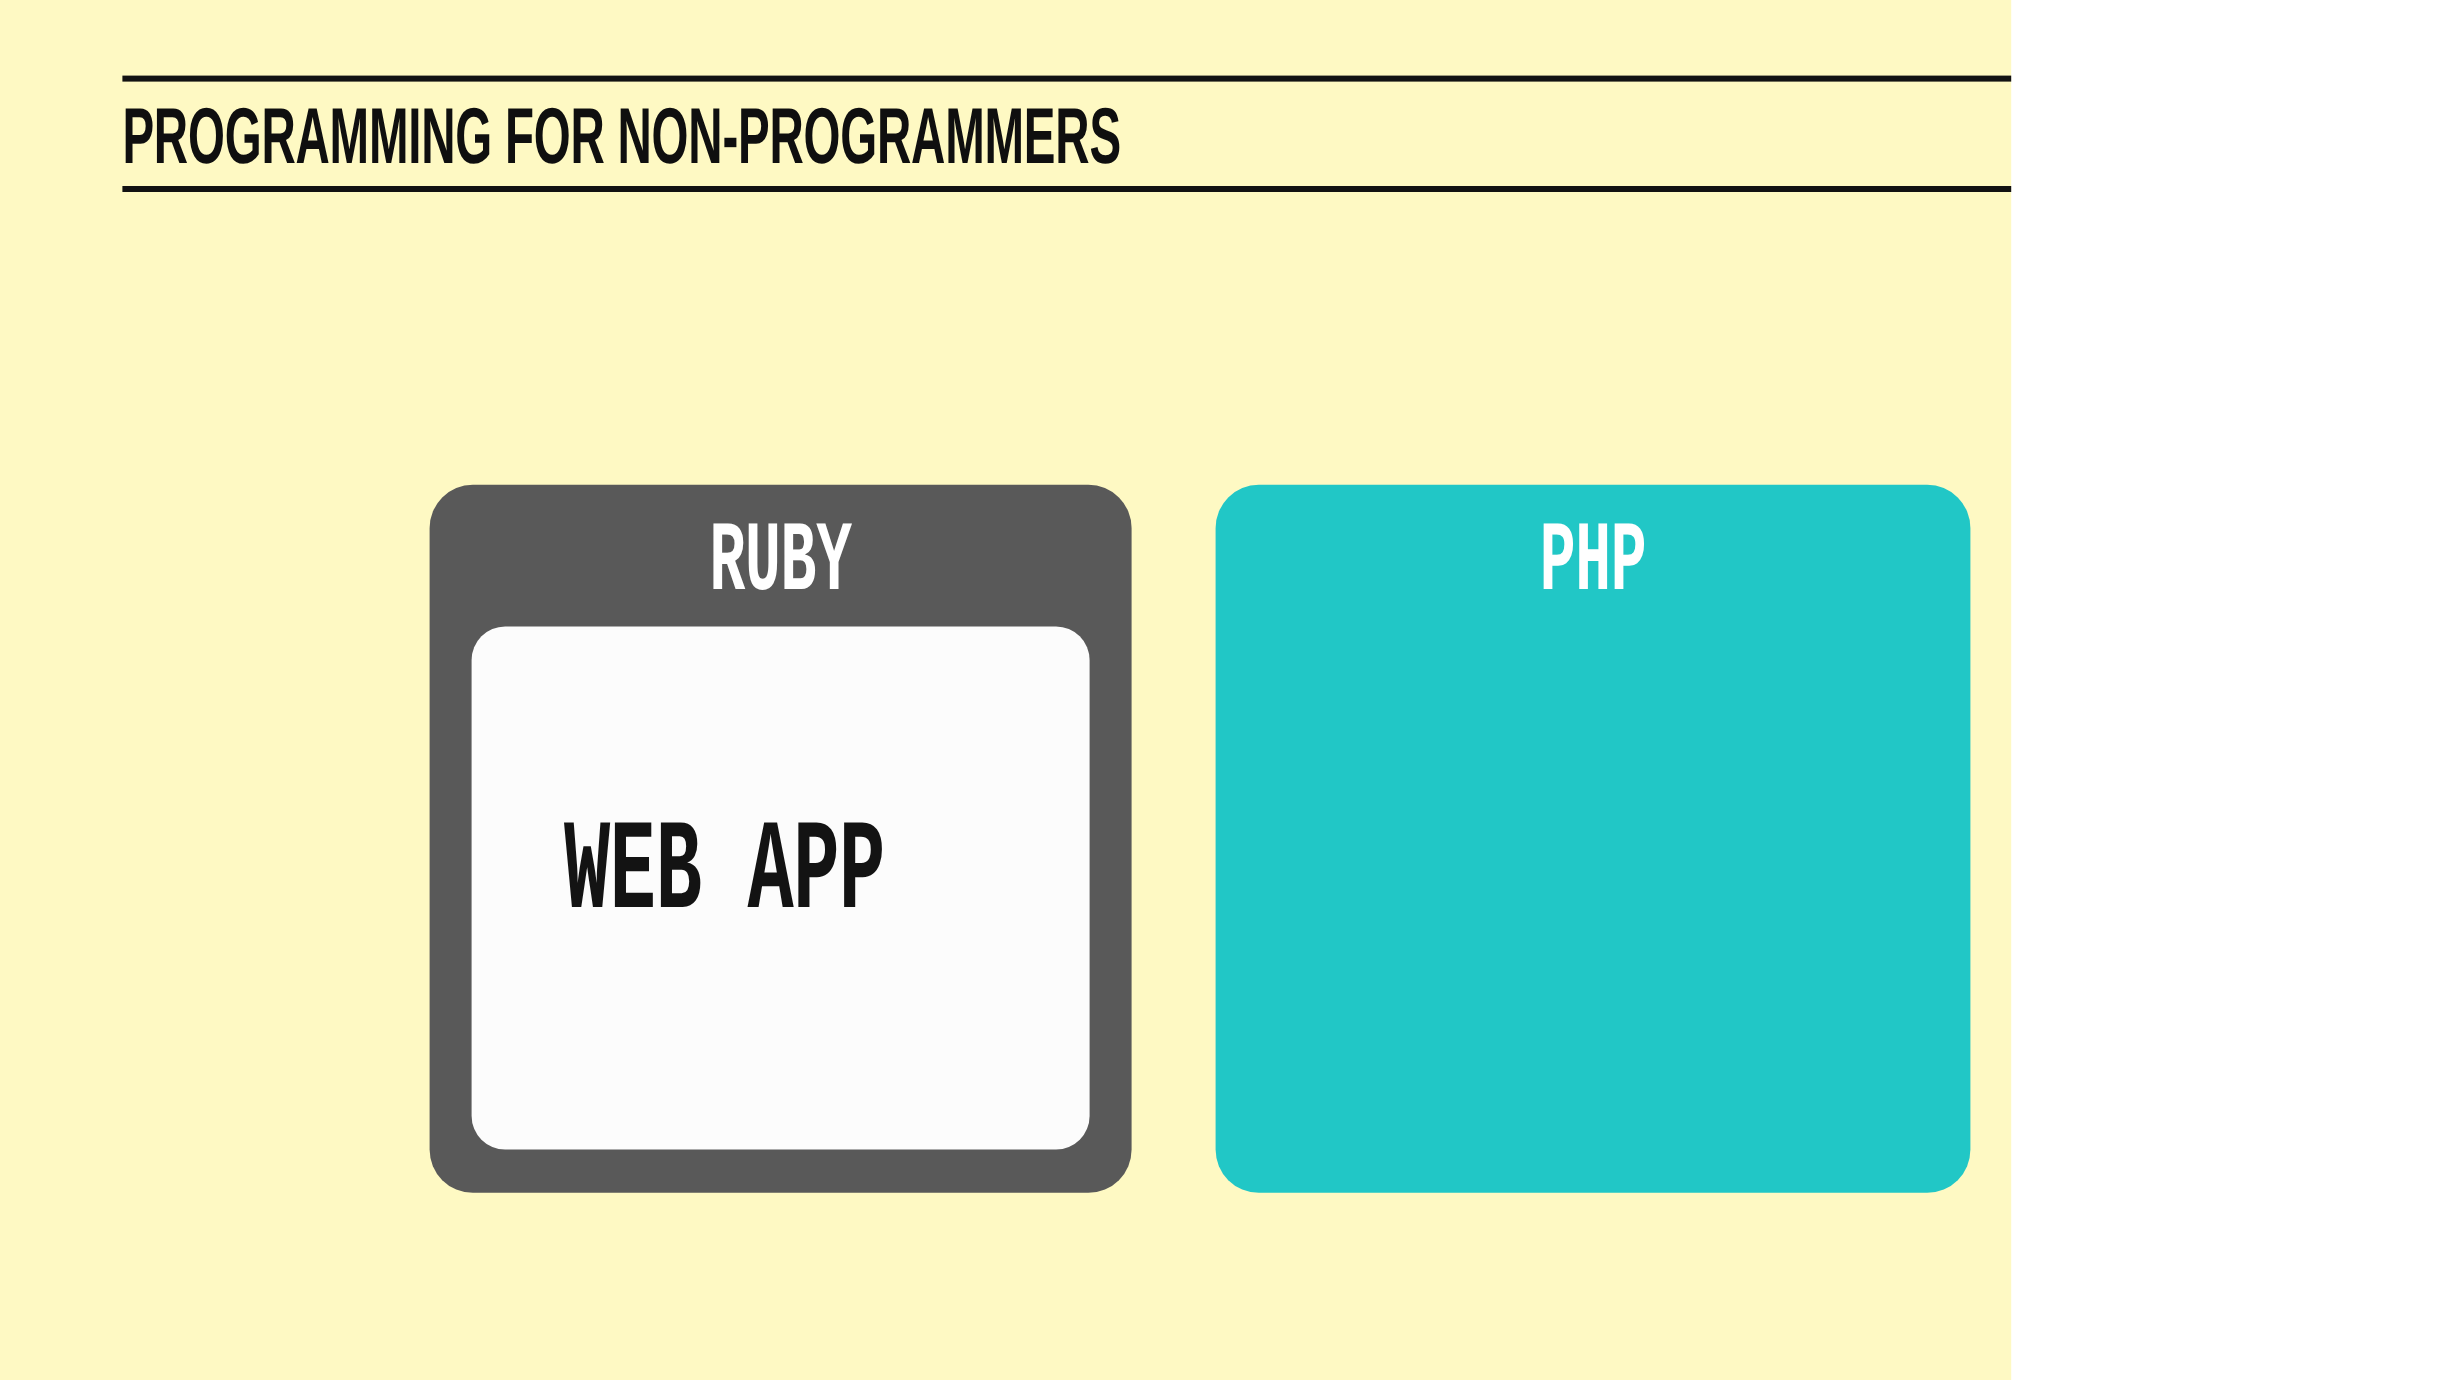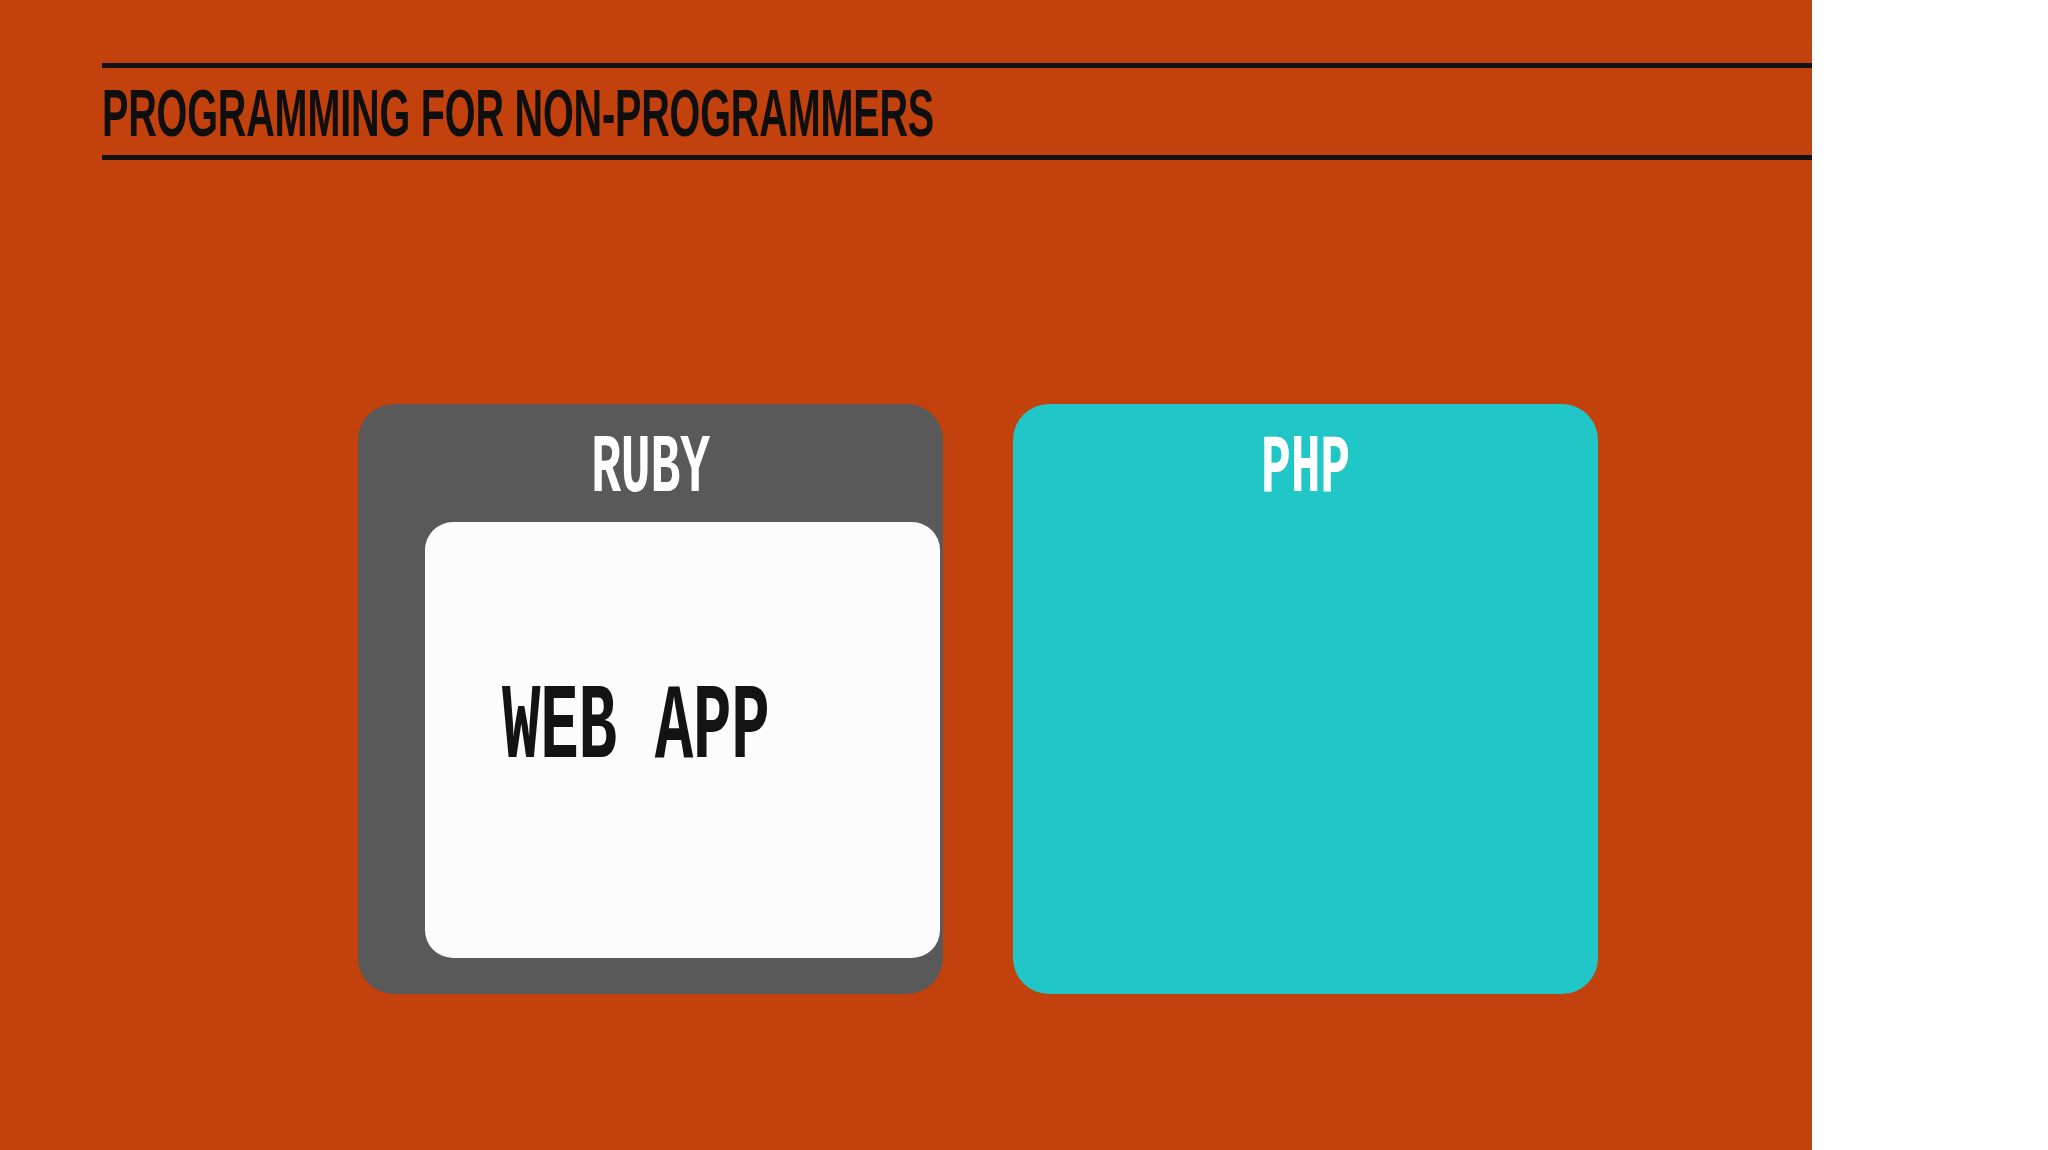--- a/index.html
+++ b/index.html
@@ -2,23 +2,23 @@
 <html><head>
 <meta charset="utf-8">
 <style>
   html, body {
     margin: 0;
     padding: 0;
     background: #ffffff;
   }
   .stage {
     position: relative;
-    width: 1812px;
+    width: 1676px;
     height: 1150px;
-    background: #c2410c;
+    background: #fef9c3;
     overflow: hidden;
     font-family: "Liberation Sans", sans-serif;
   }
 
   
   .condensed {
     font-weight: 700;
     line-height: 1;
     letter-spacing: -0.005em;
     white-space: nowrap;
@@ -49,21 +49,21 @@
   
   .card {
     position: absolute;
     top: 404px;
     width: 585px;
     height: 590px;
     border-radius: 36px;
     font-family: Liberation Mono, monospace;
   }
   .card-ruby { left: 358px; }
-  .card-php  { left: 1013px; }
+  .card-php  { left: 1013px; padding-left: 44px; }
 
   .card-label {
     position: absolute;
     top: 24px;
     left: 0;
     width: 100%;
     text-align: center;
     font-size: 83px;
     color: #ffffff;
     transform: scaleX(0.60);
@@ -71,21 +71,20 @@
   }
 
   .card-inner {
     position: absolute;
     left: 35px;
     top: 118px;
     width: 515px;
     height: 436px;
     background: #fcfcfc;
     border-radius: 28px;
-    margin-left: 32px;
   }
 
   .artifact {
     position: absolute;
     left: 77px;
     top: 153px;
     font-size: 107px;
     color: #131313;
     transform: scaleX(0.60);
     transform-origin: left top;

